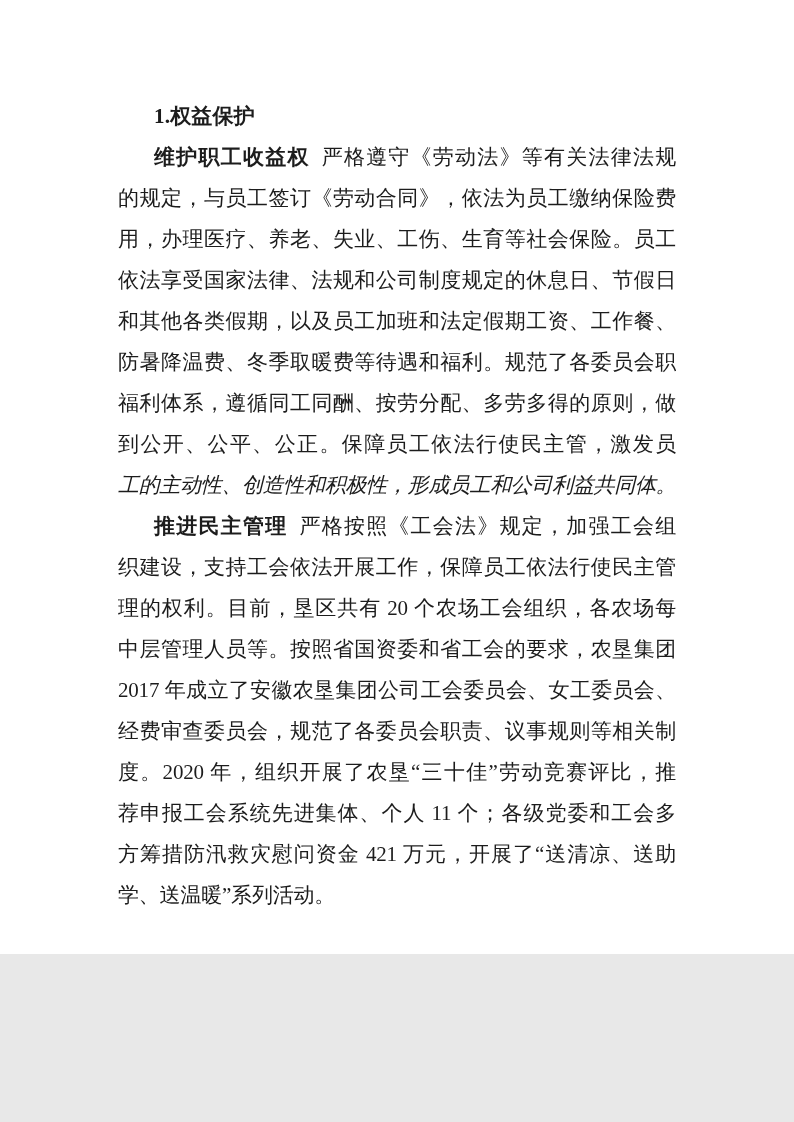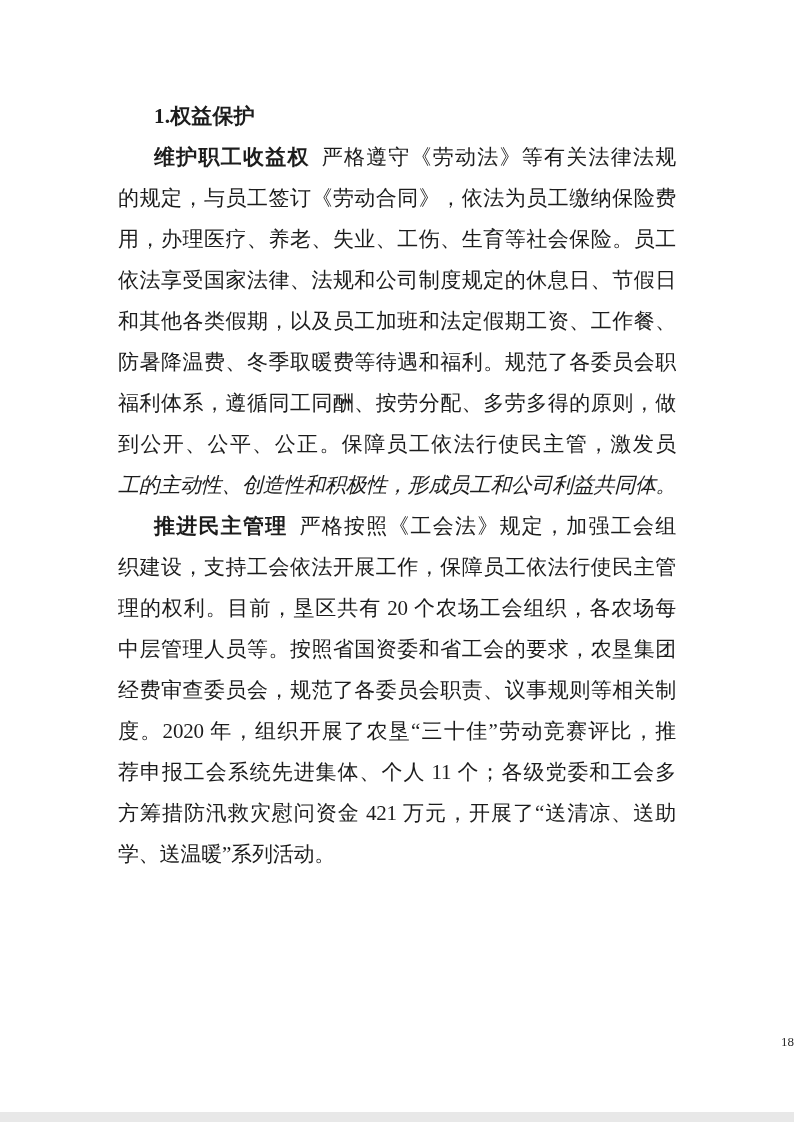--- a/index.html
+++ b/index.html
@@ -8,21 +8,21 @@
   }
   body {
     width: 794px;
     height: 1122px;
     background: #e8e8e8;
     font-family: "Liberation Serif", "DejaVu Serif", serif;
   }
   .page {
     position: relative;
     width: 794px;
-    height: 1112px;
+    height: 954px;
     background: #ffffff;
     overflow: hidden;
     color: #1c1c1c;
   }
   .content {
     position: absolute;
     left: 118px;
     top: 96px;
     width: 558px;
   }
@@ -89,20 +89,21 @@
       <div class="line just tight">工的主动性、创造性和积极性，形成员工和公司利益共同体。</div>
     </div>
 
     <div>
       <div class="line indent just">
         <span class="lead">推进民主管理</span><span>严格按照《工会法》规定，加强工会组</span>
       </div>
       <div class="line just">织建设，支持工会依法开展工作，保障员工依法行使民主管</div>
       <div class="line just">理的权利。目前，垦区共有 20 个农场工会组织，各农场每</div>
       <div class="line just">中层管理人员等。按照省国资委和省工会的要求，农垦集团</div>
+      <div class="line just">2017 年成立了安徽农垦集团公司工会委员会、女工委员会、</div>
       <div class="line just">经费审查委员会，规范了各委员会职责、议事规则等相关制</div>
       <div class="line just">度。2020 年，组织开展了农垦“三十佳”劳动竞赛评比，推</div>
       <div class="line just">荐申报工会系统先进集体、个人 11 个；各级党委和工会多</div>
       <div class="line just">方筹措防汛救灾慰问资金 421 万元，开展了“送清凉、送助</div>
       <div class="line last">学、送温暖”系列活动。</div>
     </div>
 
   </div>
 
   <div class="footer">

